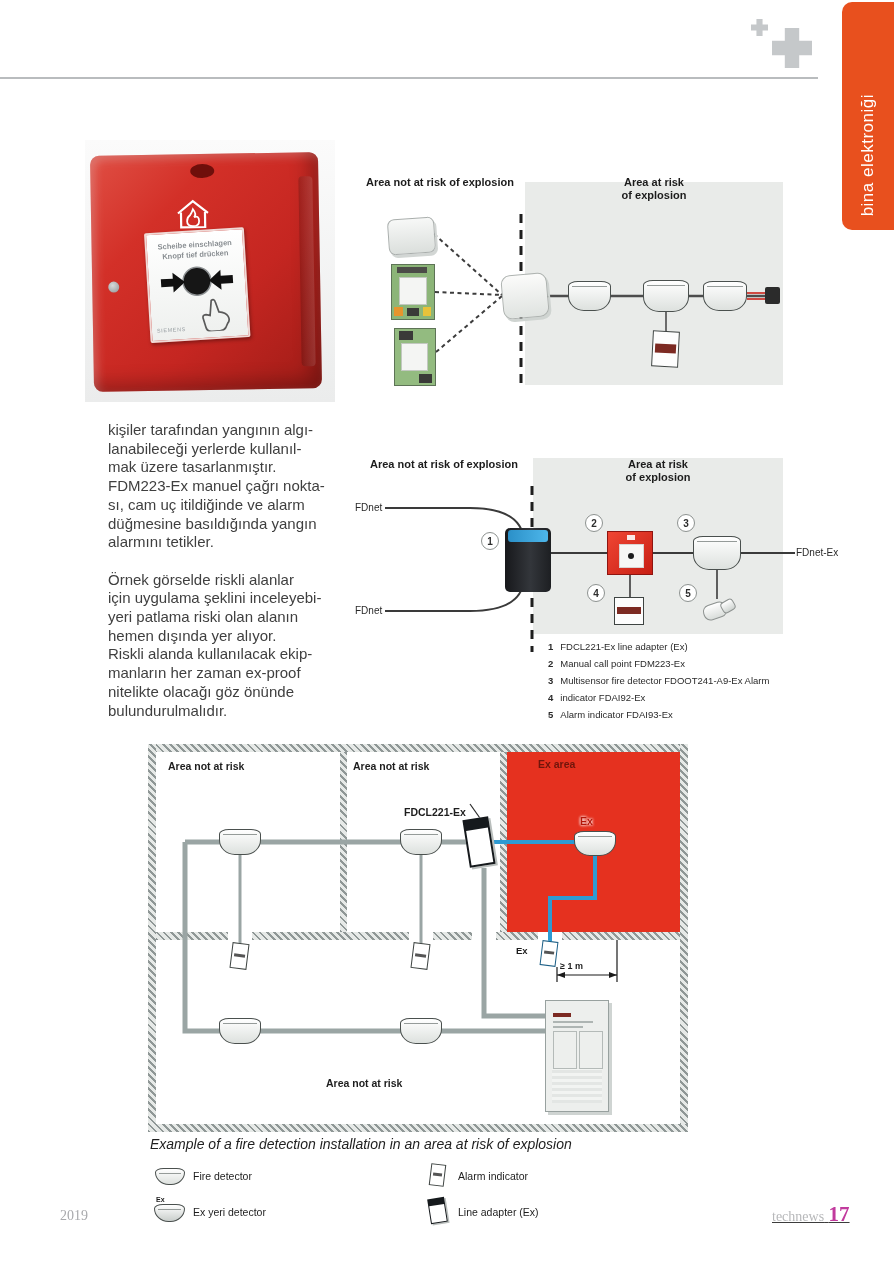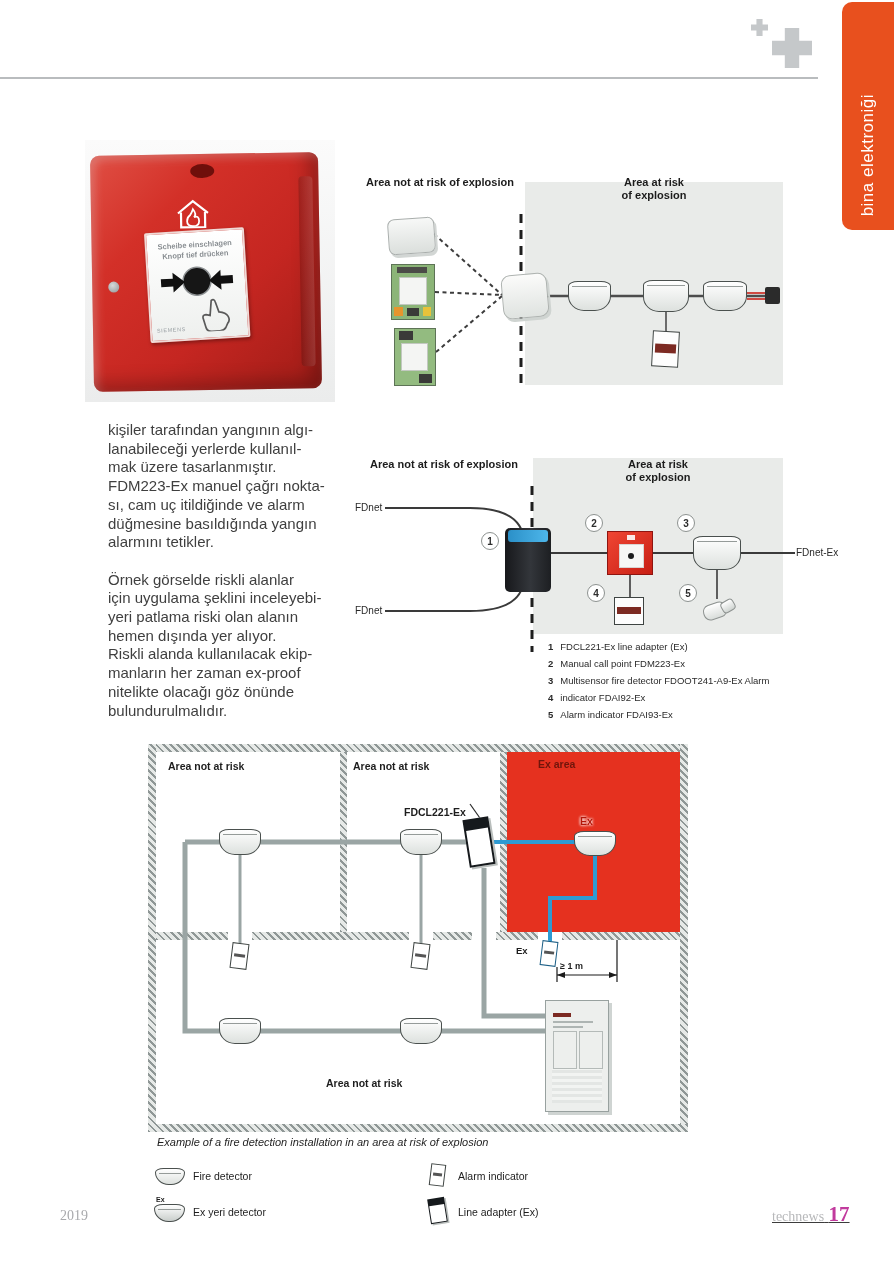--- a/index.html
+++ b/index.html
@@ -61,21 +61,21 @@
   .mini-ind i{position:absolute;left:2px;right:2px;top:40%;height:3px;background:#555;}
   .adapter3{position:absolute;left:318px;top:74px;width:26px;height:48px;background:#fff;border:2px solid #15191c;
         border-top:11px solid #15191c;box-sizing:border-box;transform:rotate(-9deg);box-shadow:2px 2px 0 #b9bebc;}
   .cabinet{position:absolute;left:397px;top:256px;width:64px;height:112px;background:#edefed;
         border:1.5px solid #98a19f;box-sizing:border-box;box-shadow:3px 3px 0 #cfd4d2;}
   .cab-red{position:absolute;left:7px;top:12px;width:18px;height:4px;background:#7c2a22;}
   .cab-ln{position:absolute;left:7px;top:20px;width:40px;height:2px;background:#aeb5b3;}
   .cab-door{position:absolute;top:30px;width:22px;height:36px;border:1px solid #b4bab8;}
   .cab-grille{position:absolute;left:6px;bottom:8px;right:6px;height:34px;
         background:repeating-linear-gradient(0deg,#e3e6e4 0 3px,#f2f4f2 3px 6px);}
-  .caption{position:absolute;left:157px;top:1136px;font-style:italic;font-size:11px;color:#1f1f1f;}
+  .caption{position:absolute;left:150px;top:1136px;font-style:italic;font-size:14px;color:#1f1f1f;}
 
   
   .bleg-label{position:absolute;font-size:10.5px;color:#1d1d1d;white-space:nowrap;}
 
   
   .serif{font-family:"Liberation Serif", serif;}
 </style>
 </head>
 <body>
 

